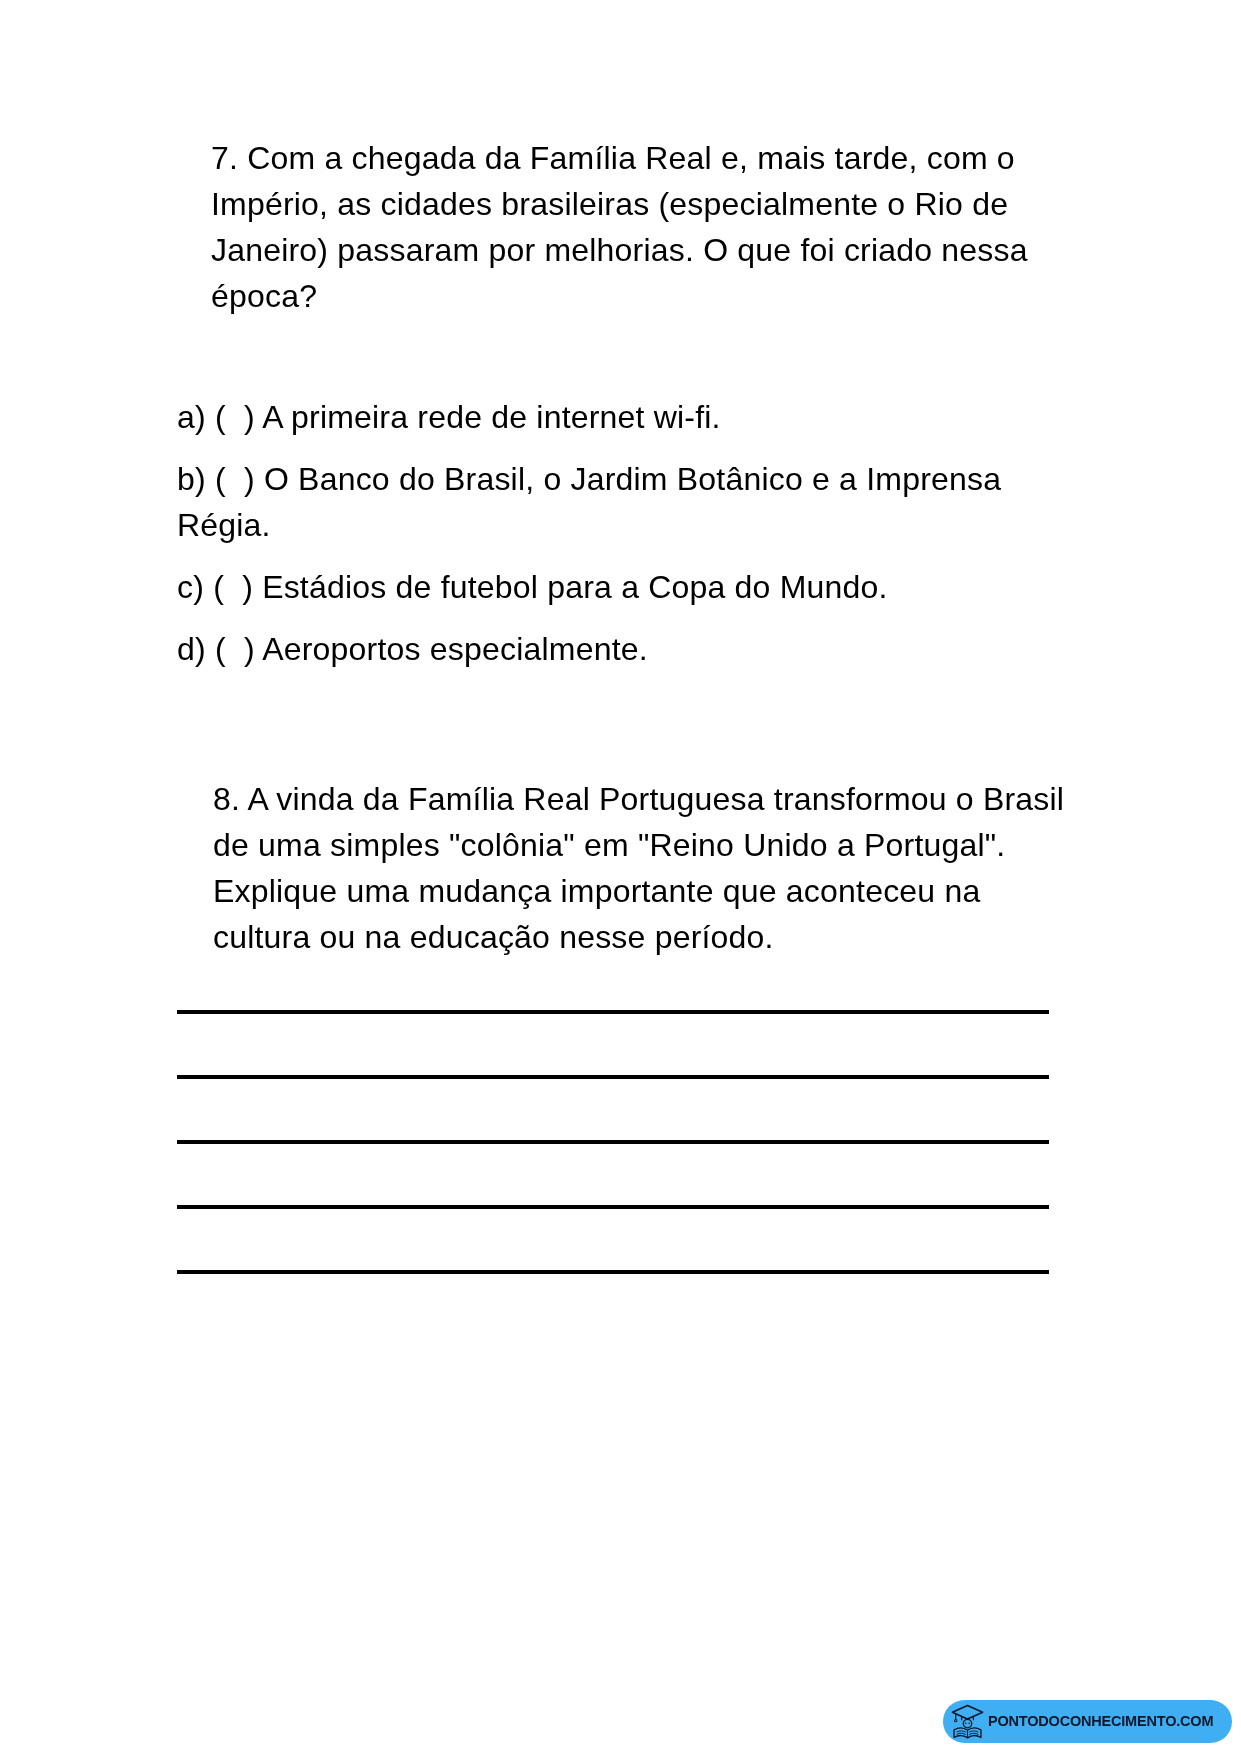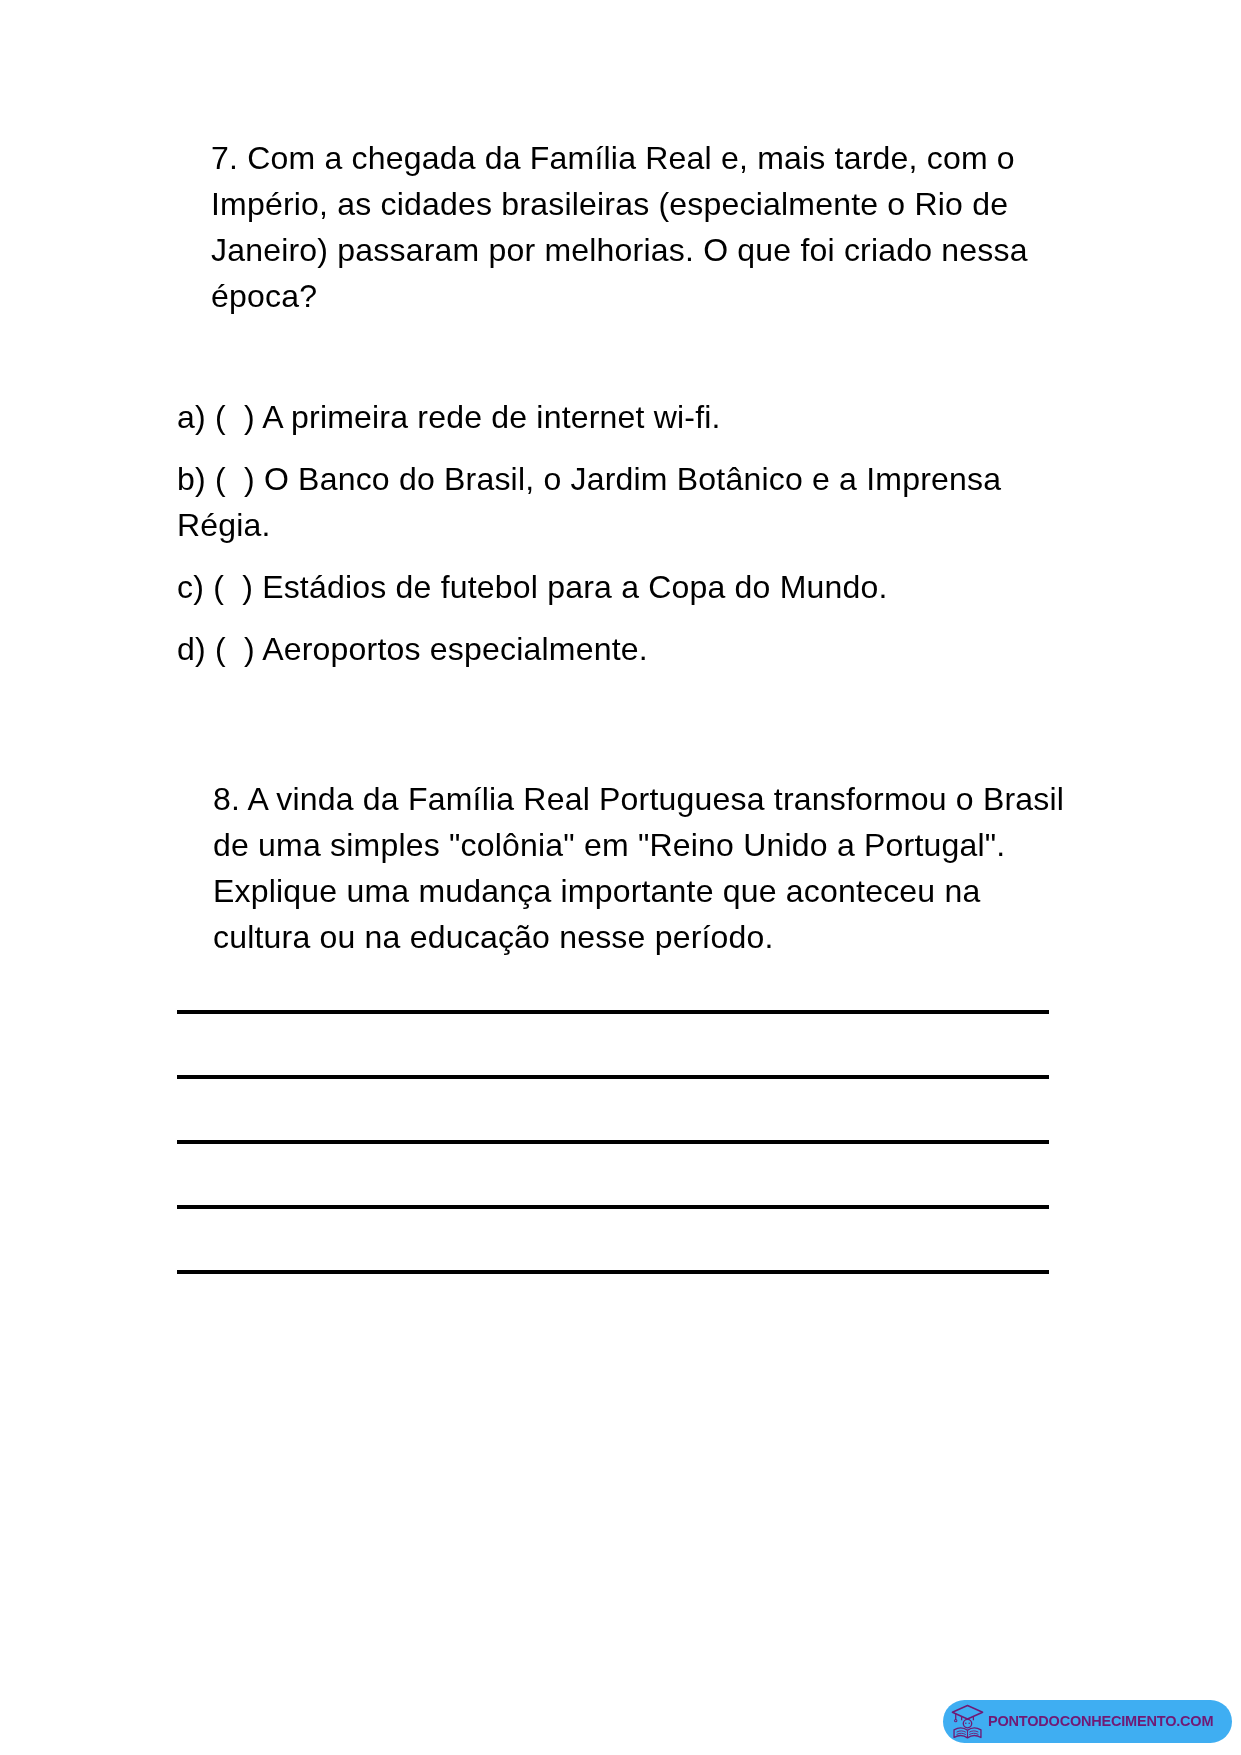--- a/index.html
+++ b/index.html
@@ -108,21 +108,21 @@
 cultura ou na educação nesse período.</div>
 
   <div class="answer-lines">
       <div class="answer-line" style="background: rgb(0, 0, 0);"></div>
       <div class="answer-line" style="background: rgb(0, 0, 0);"></div>
       <div class="answer-line" style="background: rgb(0, 0, 0);"></div>
       <div class="answer-line" style="background: rgb(0, 0, 0);"></div>
       <div class="answer-line" style="background: rgb(0, 0, 0);"></div>
     </div>
 
-  <div class="footer-badge" style="background: rgb(63, 174, 242); color: #701a75; align-items: center;">
+  <div class="footer-badge" style="background: rgb(63, 174, 242); color: #0f172a; align-items: center;">
     <svg class="badge-icon" viewBox="0 0 44 44" fill="none">
       <polygon points="22,3 40,11 22,19 4,11" stroke="currentColor" stroke-width="1.7" stroke-linejoin="round" fill="none"></polygon>
       <path d="M8,12.8 L8,19.5" stroke="currentColor" stroke-width="1.5"></path>
       <circle cx="8" cy="21" r="1.4" stroke="currentColor" stroke-width="1.2" fill="none"></circle>
       <path d="M15,16.5 L15,20.5 M29,16.5 L29,20.5" stroke="currentColor" stroke-width="1.5"></path>
       <circle cx="22" cy="24.5" r="5" stroke="currentColor" stroke-width="1.6" fill="none"></circle>
       <circle cx="20" cy="24" r="0.9" fill="currentColor"></circle>
       <circle cx="24" cy="24" r="0.9" fill="currentColor"></circle>
       <path d="M6,32 C12,28.5 18,29.5 22,32.5 C26,29.5 32,28.5 38,32 L38,41 C32,37.5 26,38.5 22,41.5 C18,38.5 12,37.5 6,41 Z" stroke="currentColor" stroke-width="1.6" stroke-linejoin="round" fill="none"></path>
       <path d="M22,32.5 L22,41.5" stroke="currentColor" stroke-width="1.4"></path>

